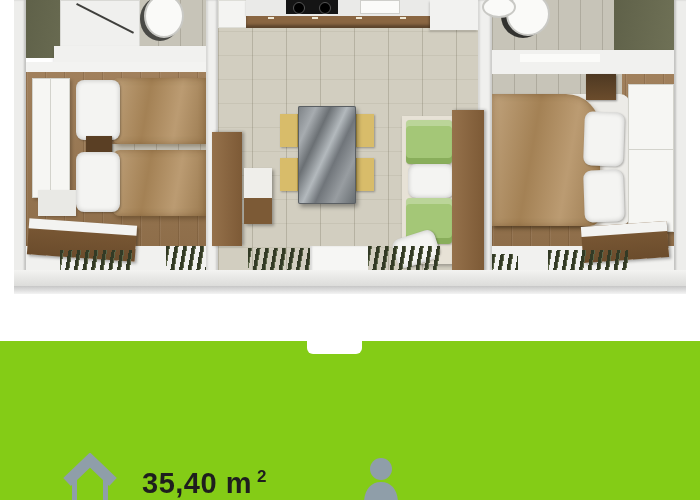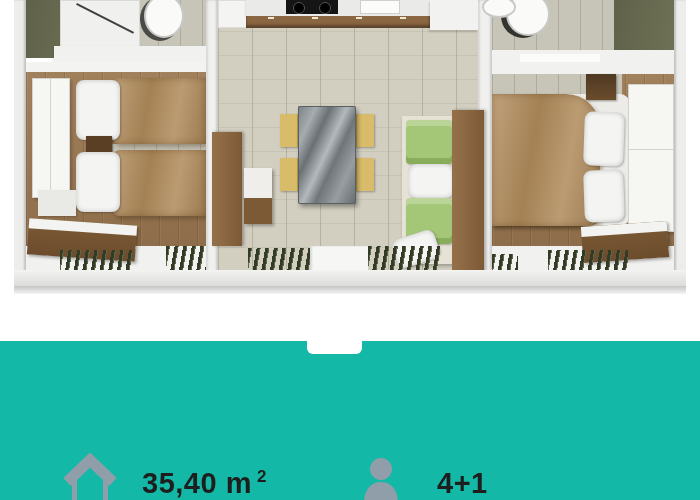--- a/index.html
+++ b/index.html
@@ -129,21 +129,21 @@
   .nightstand-r{left:94px;top:74px;width:30px;height:26px;background:linear-gradient(#4e3922,#6b4c2c);
       box-shadow:1px 1px 2px rgba(0,0,0,.4);}
   .wardrobe-r{left:136px;top:84px;width:44px;height:146px;}
   .wardrobe-r::after{content:"";position:absolute;left:0;right:0;top:64px;height:1px;background:#d3d3cc;}
   .deck-r{left:0;top:246px;width:182px;height:26px;background:#f1f1ef;}
   .bench-r{left:90px;top:224px;width:86px;height:36px;transform:rotate(-4deg);}
   .louver-r1{left:56px;top:250px;width:80px;height:22px;}
   .louver-r2{left:0;top:254px;width:26px;height:18px;}
 
   
-  .specs{left:0;top:341px;width:700px;height:159px;background:#14b8a6;}
+  .specs{left:0;top:341px;width:700px;height:159px;background:#84cc16;}
   .doorstep{left:307px;top:330px;width:55px;height:24px;background:#ffffff;border-radius:0 0 6px 6px;}
   .spec-icon{position:absolute;}
   .house-icon{left:62px;top:112px;width:56px;height:60px;}
   .person-icon{left:362px;top:115px;width:38px;height:50px;}
   .spec-value{position:absolute;font-size:29px;font-weight:600;color:#1e1e1e;letter-spacing:.5px;
       font-family:"Liberation Sans",sans-serif;}
   .area-value{left:142px;top:126px;}
   .capacity-value{left:437px;top:126px;}
   .sup{font-size:17px;position:relative;top:-11px;margin-left:5px;font-weight:600;}
 </style>
@@ -235,18 +235,17 @@
       <path d="M5 29 L28 7 L51 29" fill="none" stroke="#8f9ea9" stroke-width="11" stroke-linejoin="miter"></path>
       <rect x="10" y="26" width="5" height="34" fill="#8f9ea9"></rect>
       <rect x="41" y="26" width="5" height="34" fill="#8f9ea9"></rect>
     </svg>
     <div class="spec-value area-value"><span>35,40 m</span><span class="sup">2</span></div>
 
     <svg class="spec-icon person-icon" viewBox="0 0 38 50">
       <circle cx="19" cy="13" r="11" fill="#8f9ea9"></circle>
       <path d="M19 26 c11 0 17 9 17 21 v10 h-34 v-10 c0 -12 6 -21 17 -21 z" fill="#8f9ea9"></path>
     </svg>
-    <div class="spec-value capacity-value">4+1</div>
   </div>
 
   <div class="abs doorstep"></div>
 
 </div>
 
 </body></html>

